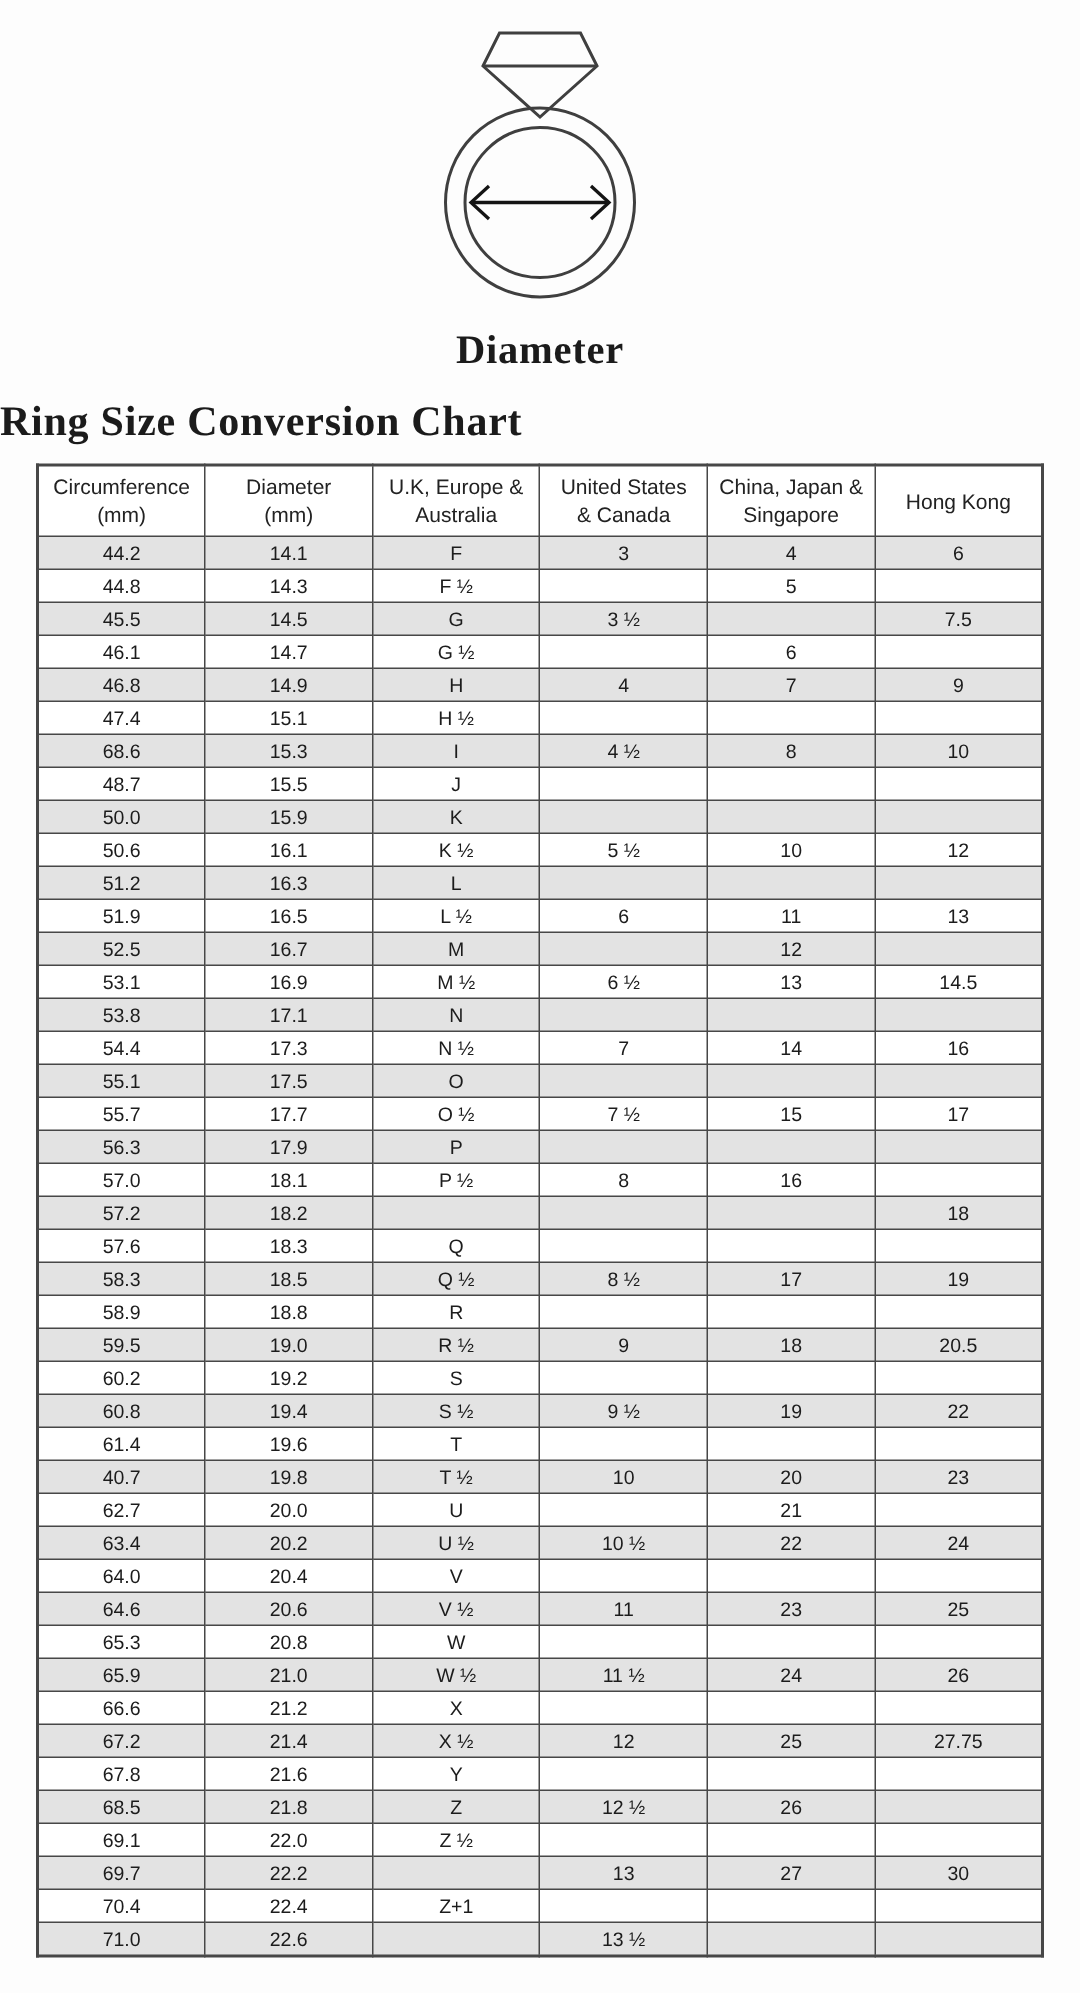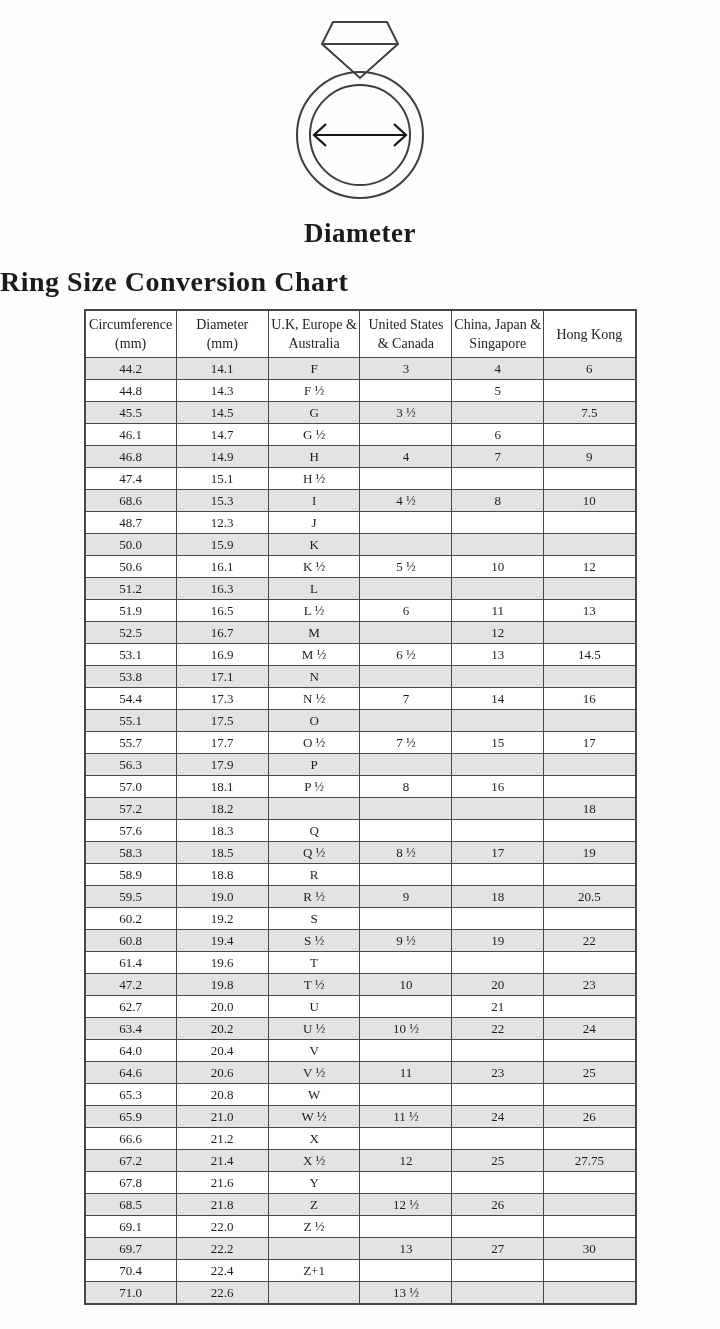--- a/index.html
+++ b/index.html
@@ -36,27 +36,26 @@
     margin-top: 18px;
     text-align: left;
     font-family: "Liberation Serif", serif;
     font-weight: bold;
     font-size: 28px;
     line-height: 32px;
     letter-spacing: 0.5px;
     color: #1b1b1b;
   }
   table.conversion {
-    width: 553px;
+    width: 672px;
     margin: 11px auto 0 auto;
     border-collapse: collapse;
     table-layout: fixed;
     border: 2px solid #474747;
     background: #ffffff;
-    font-family: Liberation Serif, serif;
   }
   table.conversion th {
     border: 1px solid #474747;
     font-weight: normal;
     font-size: 14px;
     line-height: 19px;
     padding: 4px 2px;
     text-align: center;
     white-space: pre-line;
     background: #ffffff;
@@ -170,21 +169,21 @@
         <tr>
           <td>68.6</td>
           <td>15.3</td>
           <td>I</td>
           <td>4 ½</td>
           <td>8</td>
           <td>10</td>
         </tr>
         <tr>
           <td>48.7</td>
-          <td>12.3</td>
+          <td>15.5</td>
           <td>J</td>
           <td></td>
           <td></td>
           <td></td>
         </tr>
         <tr>
           <td>50.0</td>
           <td>15.9</td>
           <td>K</td>
           <td></td>
@@ -337,21 +336,21 @@
         </tr>
         <tr>
           <td>61.4</td>
           <td>19.6</td>
           <td>T</td>
           <td></td>
           <td></td>
           <td></td>
         </tr>
         <tr>
-          <td>47.2</td>
+          <td>40.7</td>
           <td>19.8</td>
           <td>T ½</td>
           <td>10</td>
           <td>20</td>
           <td>23</td>
         </tr>
         <tr>
           <td>62.7</td>
           <td>20.0</td>
           <td>U</td>

